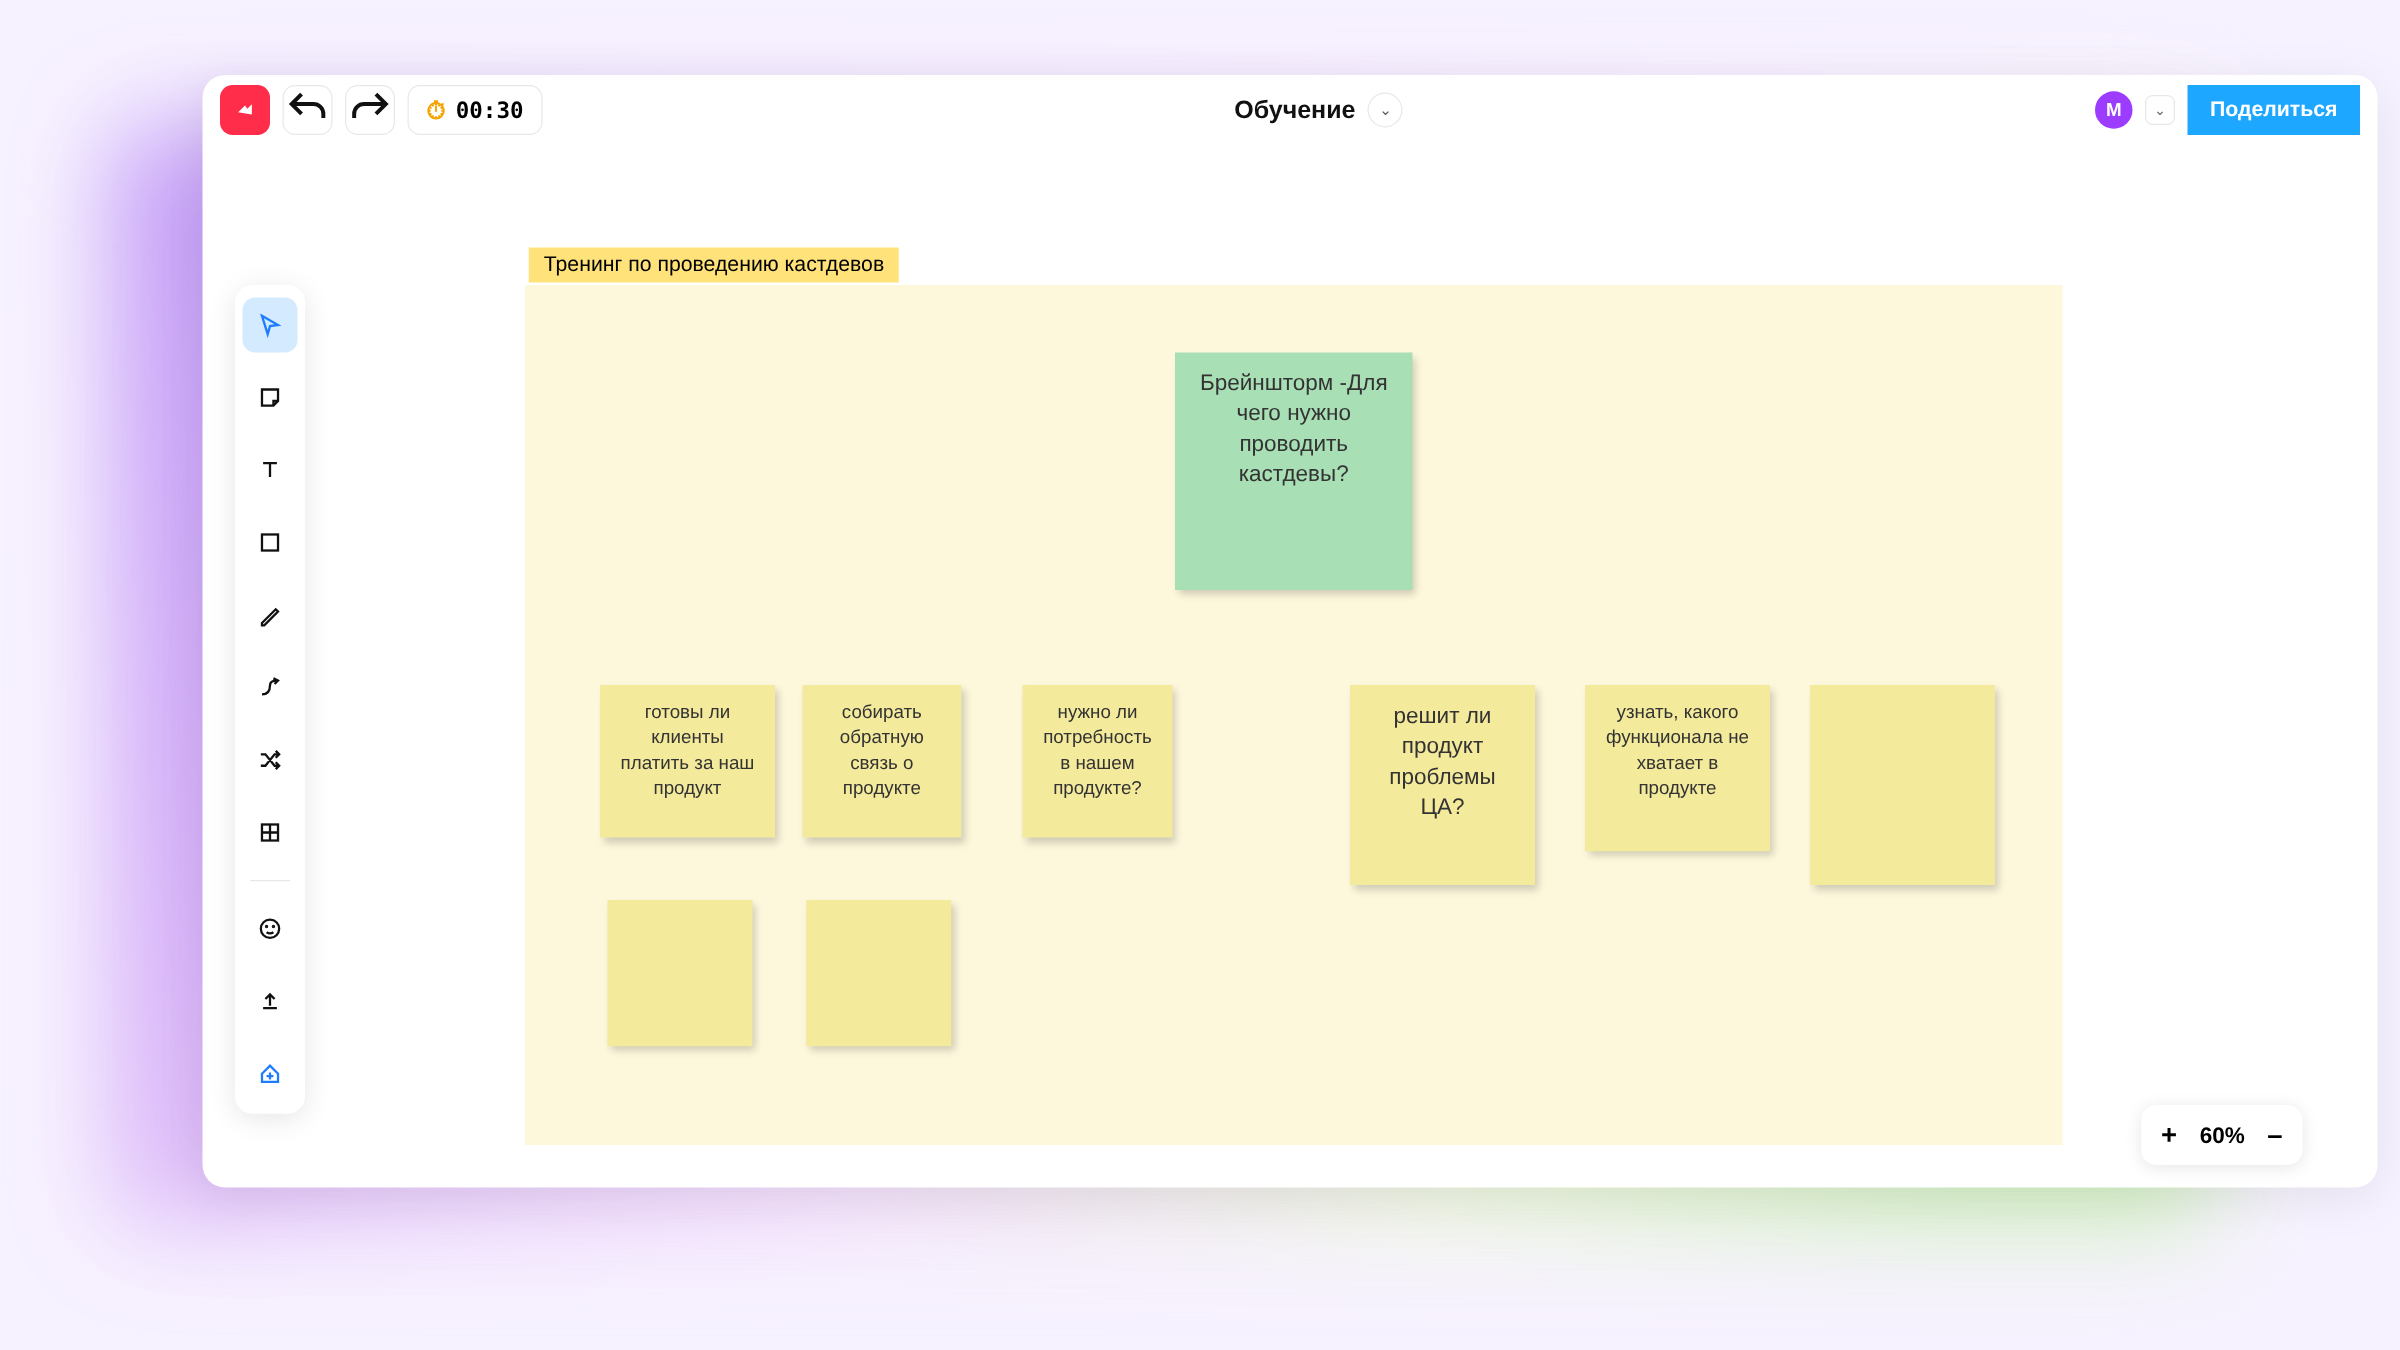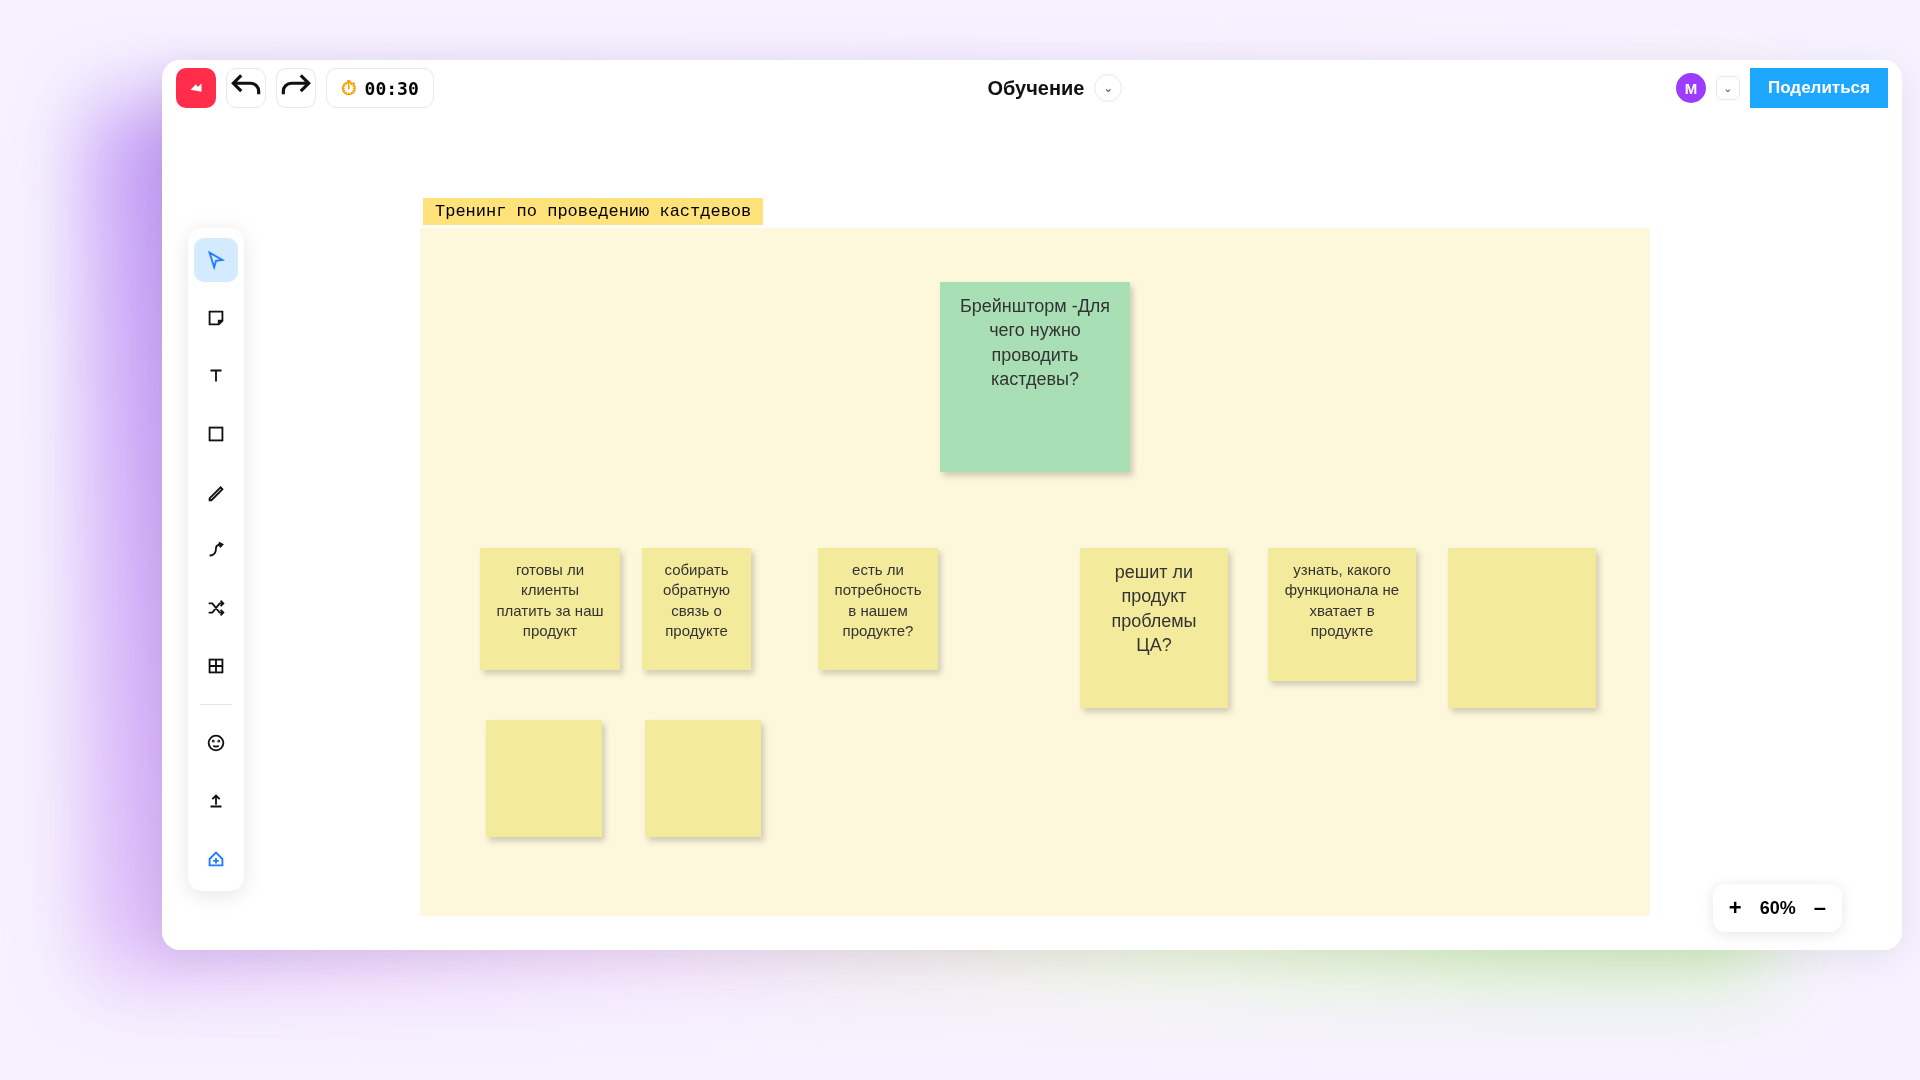--- a/index.html
+++ b/index.html
@@ -119,21 +119,21 @@
 .canvas {
   position: absolute;
   left: 0; top: 56px; right: 0; bottom: 0;
 }
 .frame-label {
   position: absolute;
   left: 261px; top: 82px;
   background: #ffe27a;
   padding: 4px 12px;
   font-size: 17px;
-  font-family: Liberation Mono, monospace;
+  font-family: Liberation Sans, sans-serif;
 }
 .frame {
   position: absolute;
   left: 258px; top: 112px;
   width: 1230px; height: 688px;
   background: #fdf7dc;
 }
 .sticky {
   position: absolute;
   background: #f4ea9c;
@@ -270,25 +270,25 @@
     <div class="frame-label">Тренинг по проведению кастдевов</div>
     <div class="frame">
 
       <div class="sticky green" style="left:520px; top:54px; width:190px; height:190px;">
         <span>Брейншторм -Для чего нужно проводить кастдевы?</span>
       </div>
 
       <div class="sticky" style="left:60px; top:320px; width:140px; height:122px;">
         <span>готовы ли клиенты платить за наш продукт</span>
       </div>
-      <div class="sticky" style="left:222px; top:320px; width:109px; height:122px;">
+      <div class="sticky" style="left:222px; top:320px; width:127px; height:122px;">
         <span>собирать обратную связь о продукте</span>
       </div>
       <div class="sticky" style="left:398px; top:320px; width:120px; height:122px;">
-        <span>есть ли потребность в нашем продукте?</span>
+        <span>нужно ли потребность в нашем продукте?</span>
       </div>
 
       <div class="sticky med" style="left:660px; top:320px; width:148px; height:160px;">
         <span>решит ли продукт проблемы ЦА?</span>
       </div>
       <div class="sticky" style="left:848px; top:320px; width:148px; height:133px;">
         <span>узнать, какого функционала не хватает в продукте</span>
       </div>
       <div class="sticky" style="left:1028px; top:320px; width:148px; height:160px;">
         <span></span>

